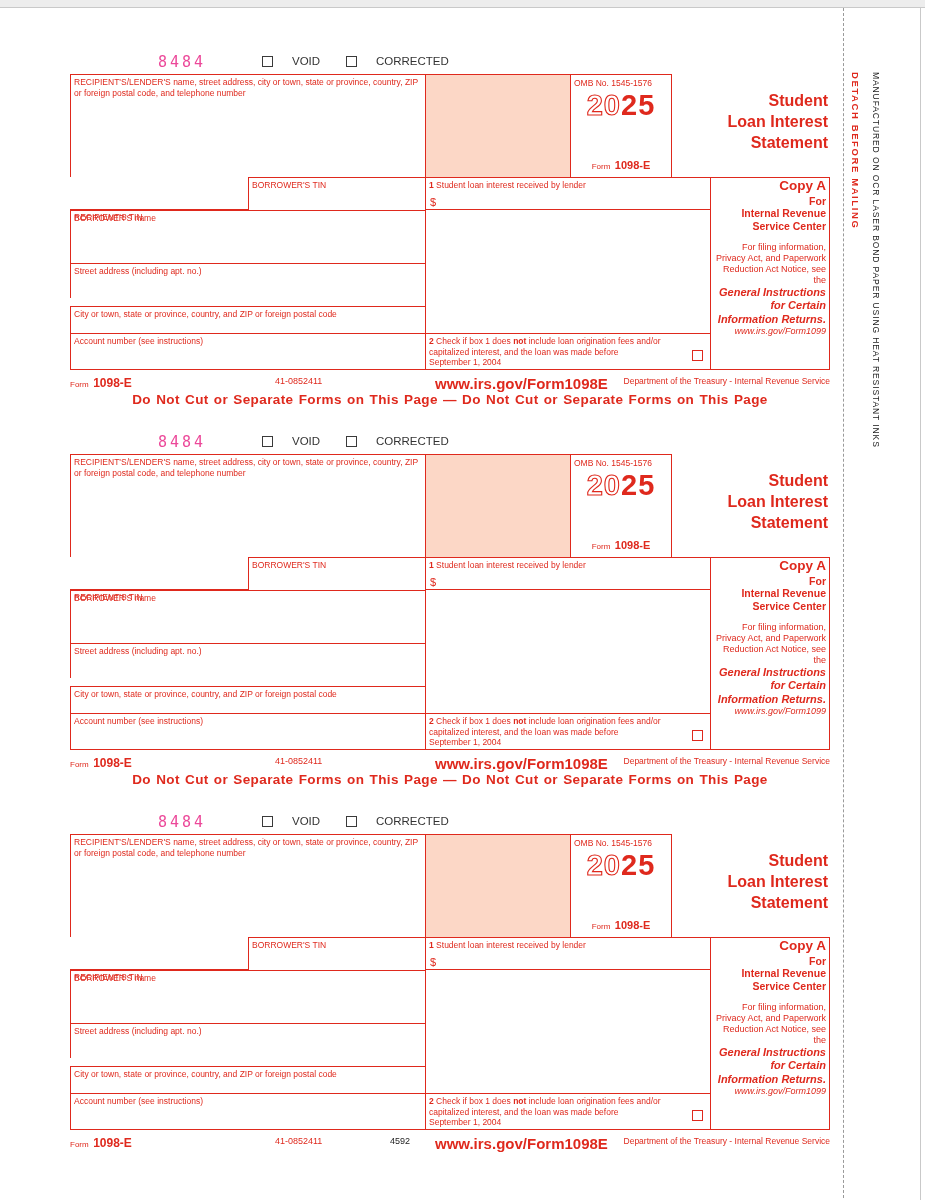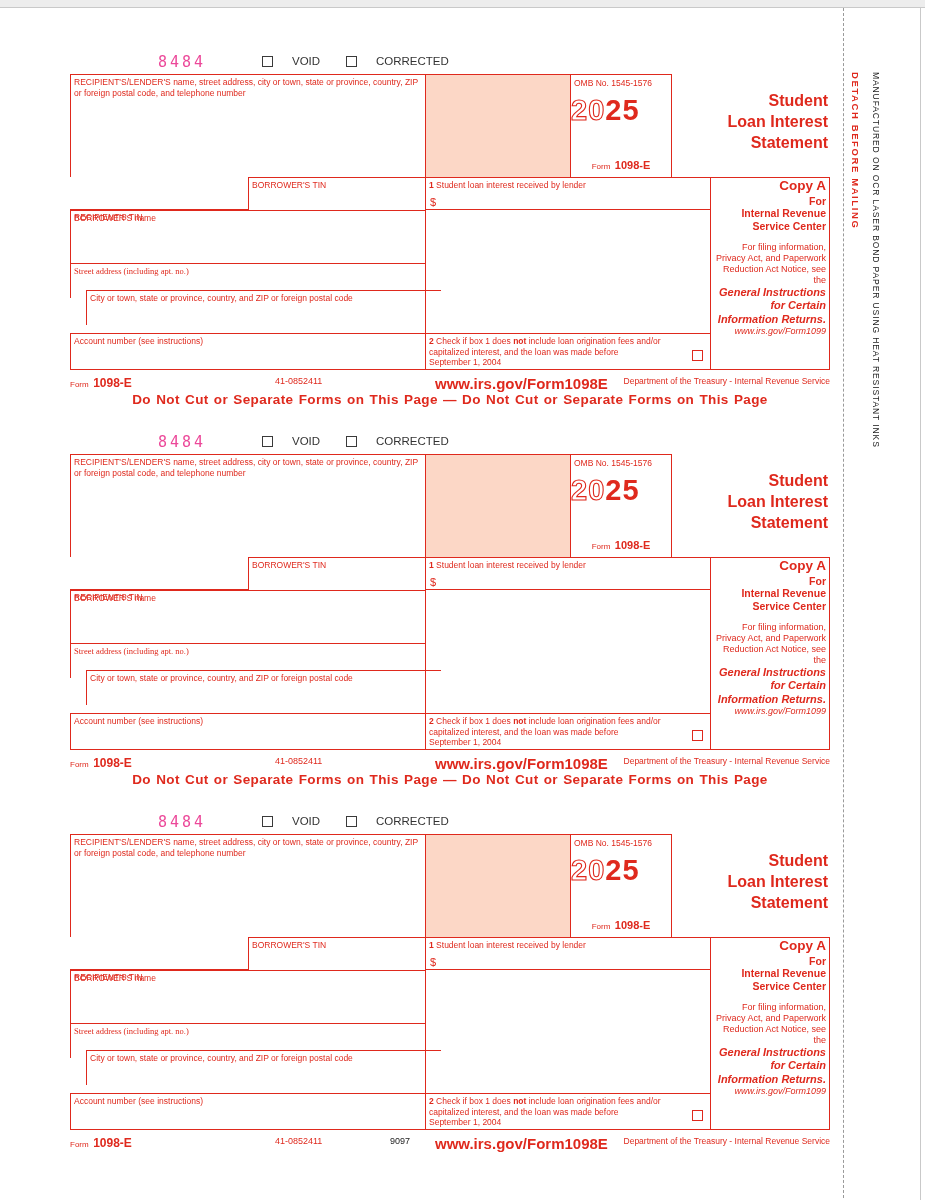--- a/index.html
+++ b/index.html
@@ -44,33 +44,33 @@
 
   .cell-lender{left:0;top:0;width:355px;height:103px;}
   .cell-pink{left:355px;top:0;width:145px;height:103px;background:var(--pink);}
   .cell-omb{left:500px;top:0;width:102px;height:103px;text-align:left;}
   .cell-title{left:602px;top:0;width:158px;height:103px;text-align:right;font-weight:700;font-size:16px;line-height:1.32;padding:16px 2px 0 0;}
   .cell-tin-r{left:0;top:103px;width:178px;height:33px;margin-top:32px;}
   .cell-tin-b{left:178px;top:103px;width:177px;height:33px;}
   .cell-box1{left:355px;top:103px;width:285px;height:33px;}
   .cell-blank{left:355px;top:136px;width:285px;height:123px;}
   .cell-name{left:0;top:136px;width:355px;height:53px;}
-  .cell-street{left:0;top:189px;width:355px;height:35px;font-family:Liberation Serif, serif;}
-  .cell-city{left:0;top:216px;width:355px;height:35px;margin-left:16px;}
+  .cell-street{left:0;top:189px;width:355px;height:35px;}
+  .cell-city{left:0;top:232px;width:355px;height:35px;}
   .cell-account{left:0;top:259px;width:355px;height:37px;}
   .cell-box2{left:355px;top:259px;width:285px;height:37px;}
   .cell-copya{left:640px;top:103px;width:120px;height:193px;text-align:right;padding:0 3px 3px 2px;}
 
   .lbl{font-size:8.5px;line-height:1.25;padding:2px 3px;}
   .cell-box2 .lbl{padding-right:48px;}
   .dollar{position:absolute;left:4px;bottom:1px;font-size:11px;}
   .red-chk{position:absolute;right:7px;bottom:8px;width:11px;height:11px;border:1px solid var(--red);background:#fff;}
 
   .omb{font-size:8.5px;padding:3px 3px;}
-  .year{text-align:left;margin-top:5px;font-size:29px;font-weight:700;letter-spacing:1px;line-height:1;}
+  .year{text-align:center;font-size:29px;font-weight:700;letter-spacing:1px;line-height:1;}
   .y-outline{color:#fff;-webkit-text-stroke:1.1px var(--red);}
   .y-solid{color:var(--red);font-weight:800;}
   .form-no{position:absolute;bottom:4px;left:0;width:100%;text-align:center;}
   .fw{font-size:8px;}
   .fn{font-size:11px;font-weight:700;}
 
   .ca-title{font-size:13.5px;font-weight:700;margin-bottom:2px;}
   .ca-bold{font-size:10.5px;font-weight:700;line-height:1.18;}
   .ca-text{font-size:9px;line-height:1.22;margin-top:10px;}
   .ca-bold2{font-size:11px;font-weight:700;line-height:1.22;font-style:italic;}
@@ -319,21 +319,21 @@
         <div class="ca-bold">Internal Revenue Service Center</div>
         <div class="ca-text">For filing information, Privacy Act, and Paperwork Reduction Act Notice, see the</div>
         <div class="ca-bold2">General Instructions for Certain Information Returns.</div>
         <div class="ca-url">www.irs.gov/Form1099</div>
       </div>
     </div>
 
     <div class="form-footer">
       <span class="f-form"><span class="fw">Form</span> <span class="fn">1098-E</span></span>
       <span class="f-cat">41-0852411</span>
-      <span class="f-plate">9097</span>
+      <span class="f-plate">4592</span>
       <span class="f-url">www.irs.gov/Form1098E</span>
       <span class="f-dept">Department of the Treasury - Internal Revenue Service</span>
     </div>
 
   </section>
 </div>
 
   <div class="perforation"></div>
   <div class="v-detach">DETACH BEFORE MAILING</div>
   <div class="v-manu">MANUFACTURED ON OCR LASER BOND PAPER USING HEAT RESISTANT INKS</div>

